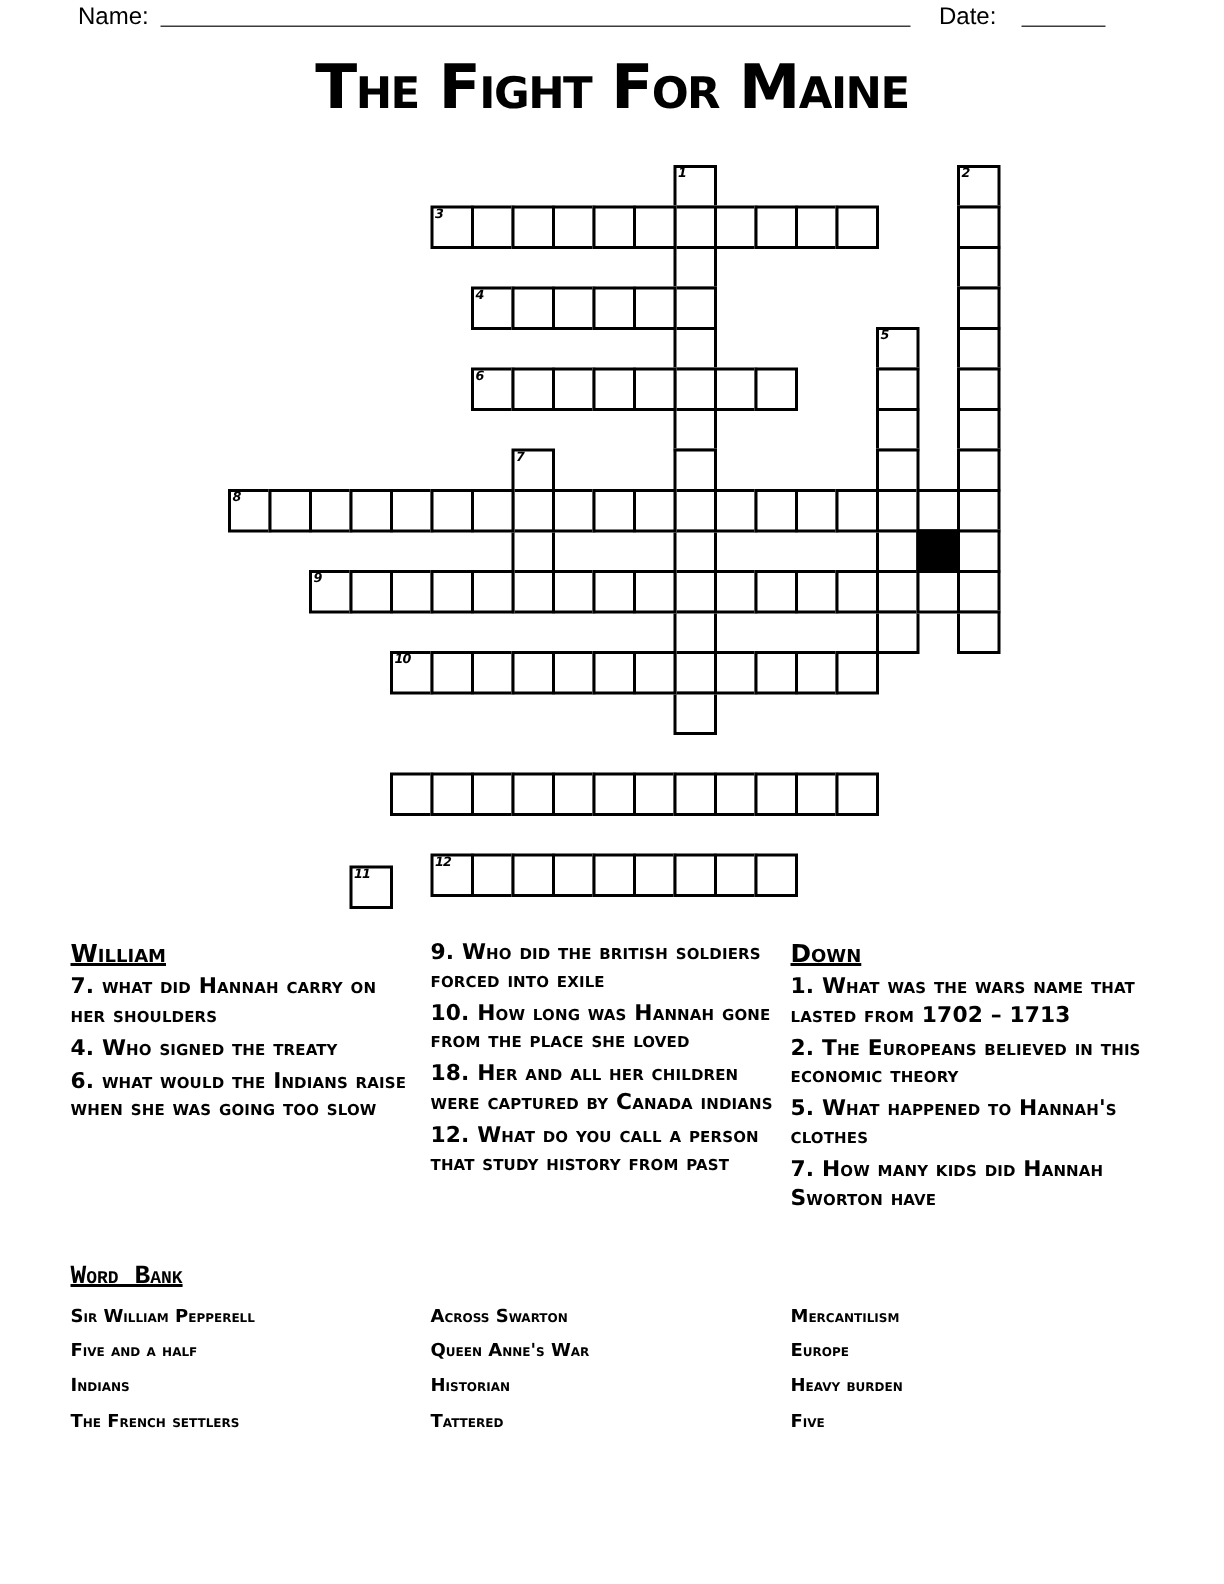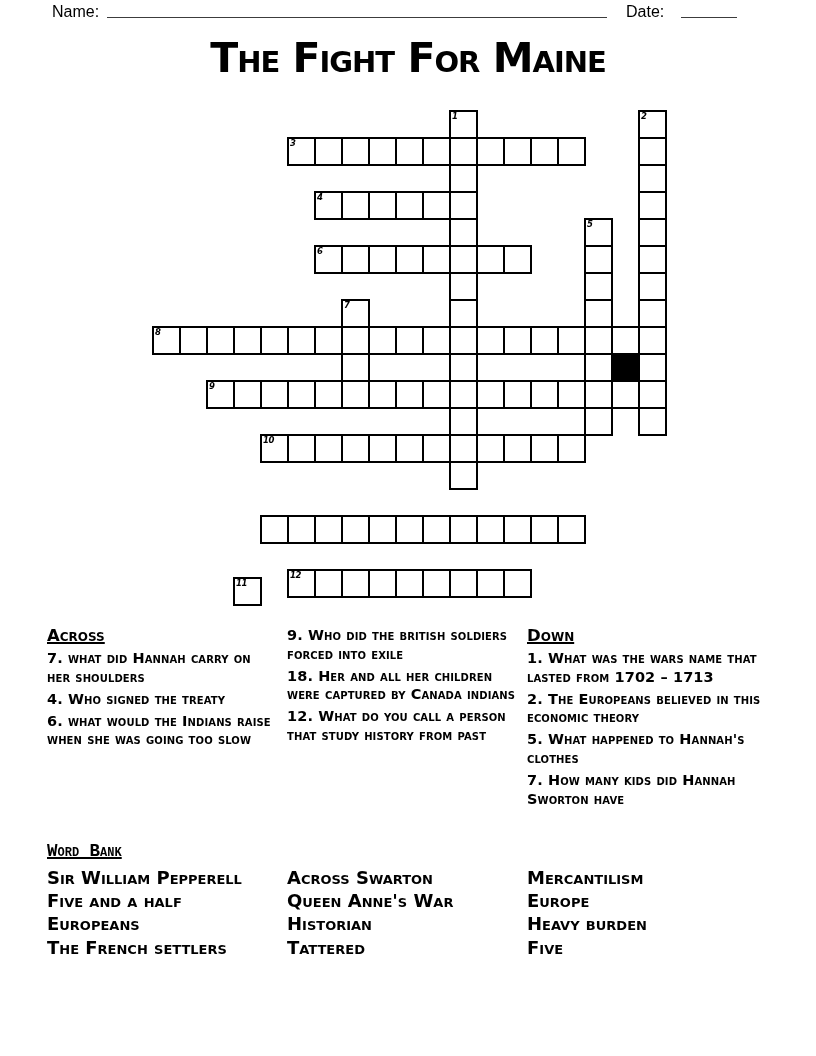--- a/index.html
+++ b/index.html
@@ -39,21 +39,21 @@
 
   
   #wordbank{position:absolute;left:47px;top:841px;width:745px;}
   .wb-heading{font-weight:700;font-size:17.5px;line-height:20px;font-variant:small-caps;
         text-decoration:underline;text-decoration-thickness:2px;margin:0 0 5px;font-family:Liberation Mono, monospace;}
   .wb-cols{position:relative;height:100px;}
   .wb-col{position:absolute;top:0;}
   .wb-col:nth-child(1){left:0;}
   .wb-col:nth-child(2){left:240px;}
   .wb-col:nth-child(3){left:480px;}
-  .wb-item{font-weight:700;font-size:18px;line-height:23.2px;font-variant:small-caps;}
+  .wb-item{font-weight:700;font-size:12px;line-height:23.2px;font-variant:small-caps;}
 </style>
 </head>
 <body>
 
 <div class="page">
 
   <span class="hdr-label" id="name-label">Name:</span>
   <div class="blank-line" id="name-line"></div>
   <span class="hdr-label" id="date-label">Date:</span>
   <div class="blank-line" id="date-line"></div>
@@ -203,51 +203,52 @@
       <div class="cell" style="left: 216px; top: 459px;"></div>
       <div class="cell" style="left: 243px; top: 459px;"></div>
       <div class="cell" style="left: 270px; top: 459px;"></div>
       <div class="cell" style="left: 297px; top: 459px;"></div>
       <div class="cell" style="left: 324px; top: 459px;"></div>
       <div class="cell" style="left: 351px; top: 459px;"></div>
       <div class="cell black" style="left: 459px; top: 243px;"></div>
     </div>
 
   <div class="clues-col" id="col1">
-    <div class="clue-heading">Across</div>
+    <div class="clue-heading">William</div>
     <div id="across-list-1">
         <p class="clue">7. what did Hannah carry on her shoulders</p>
         <p class="clue">4. Who signed the treaty</p>
         <p class="clue">6. what would the Indians raise when she was going too slow</p>
       </div>
   </div>
 
   <div class="clues-col" id="col2">
       <p class="clue">9. Who did the british soldiers forced into exile</p>
+      <p class="clue">10. How long was Hannah gone from the place she loved</p>
       <p class="clue">18. Her and all her children were captured by Canada indians</p>
       <p class="clue">12. What do you call a person that study history from past</p>
     </div>
 
   <div class="clues-col" id="col3">
     <div class="clue-heading">Down</div>
     <div id="down-list">
         <p class="clue">1. What was the wars name that lasted from 1702 – 1713</p>
         <p class="clue">2. The Europeans believed in this economic theory</p>
         <p class="clue">5. What happened to Hannah's clothes</p>
         <p class="clue">7. How many kids did Hannah Sworton have</p>
       </div>
   </div>
 
   <div id="wordbank">
     <div class="wb-heading">Word Bank</div>
     <div class="wb-cols" id="wb-cols">
         <div class="wb-col">
           <div class="wb-item">Sir William Pepperell</div>
           <div class="wb-item">Five and a half</div>
-          <div class="wb-item">Europeans</div>
+          <div class="wb-item">Indians</div>
           <div class="wb-item">The French settlers</div>
         </div>
         <div class="wb-col">
           <div class="wb-item">Across Swarton</div>
           <div class="wb-item">Queen Anne's War</div>
           <div class="wb-item">Historian</div>
           <div class="wb-item">Tattered</div>
         </div>
         <div class="wb-col">
           <div class="wb-item">Mercantilism</div>

